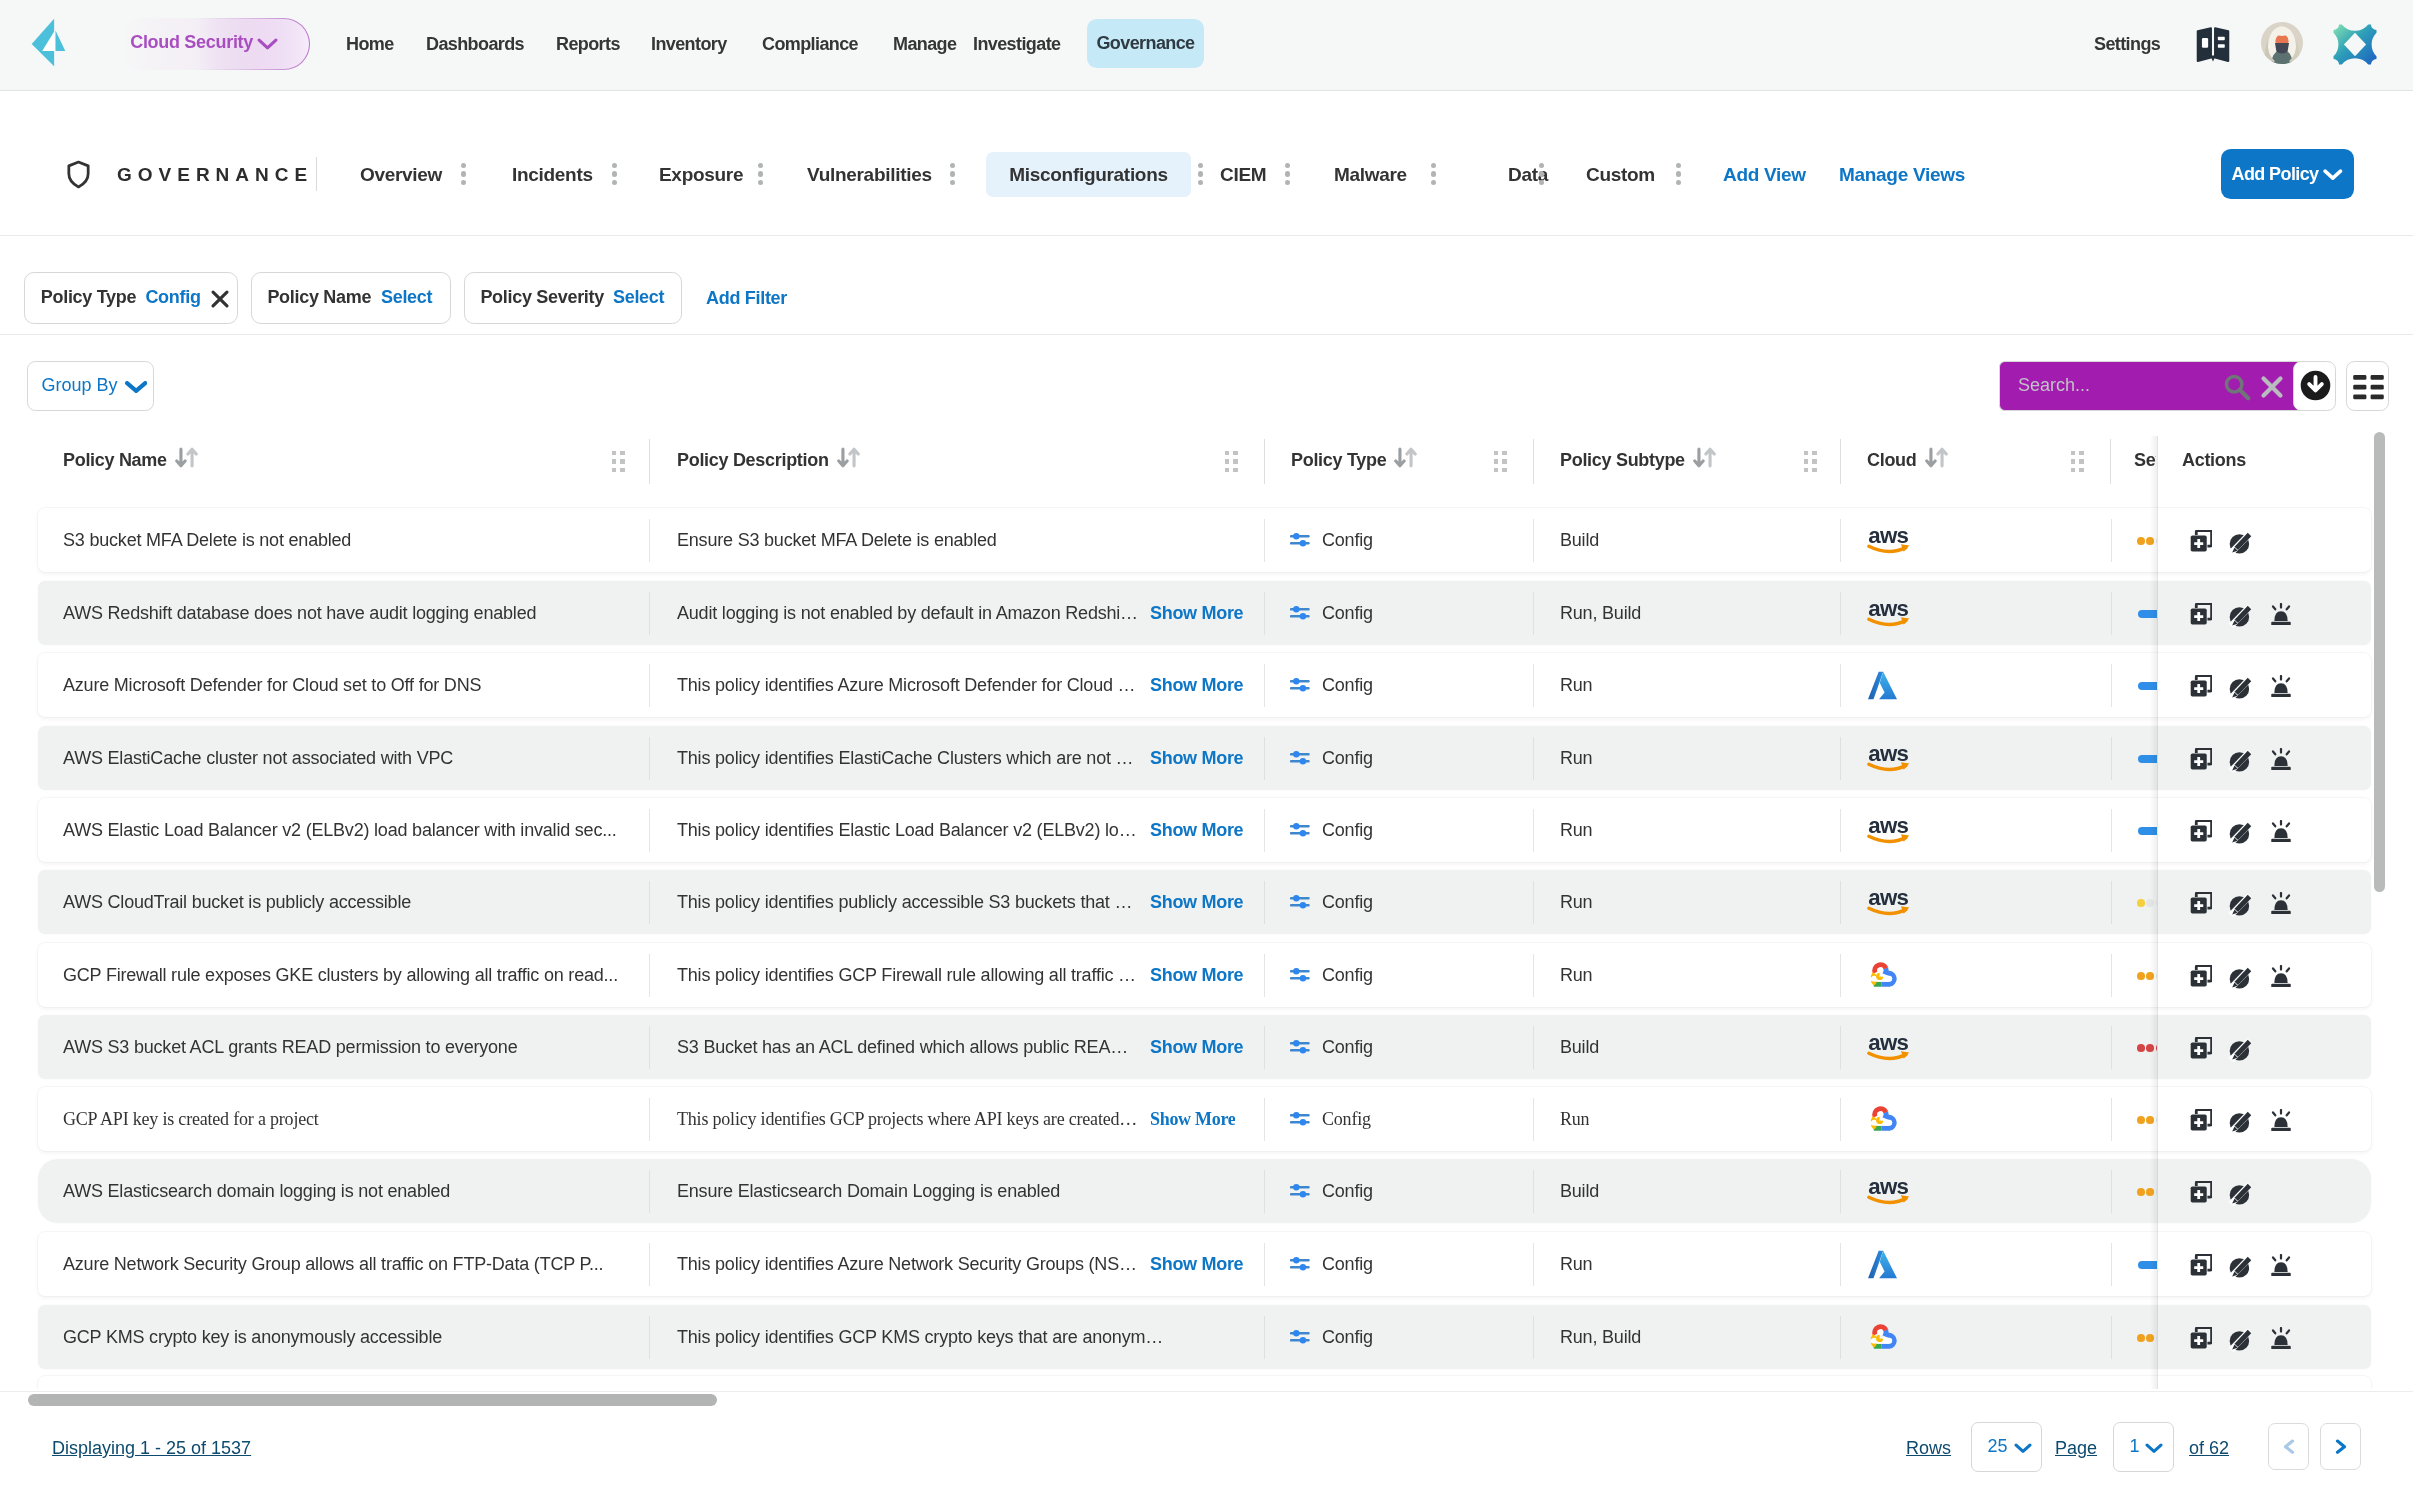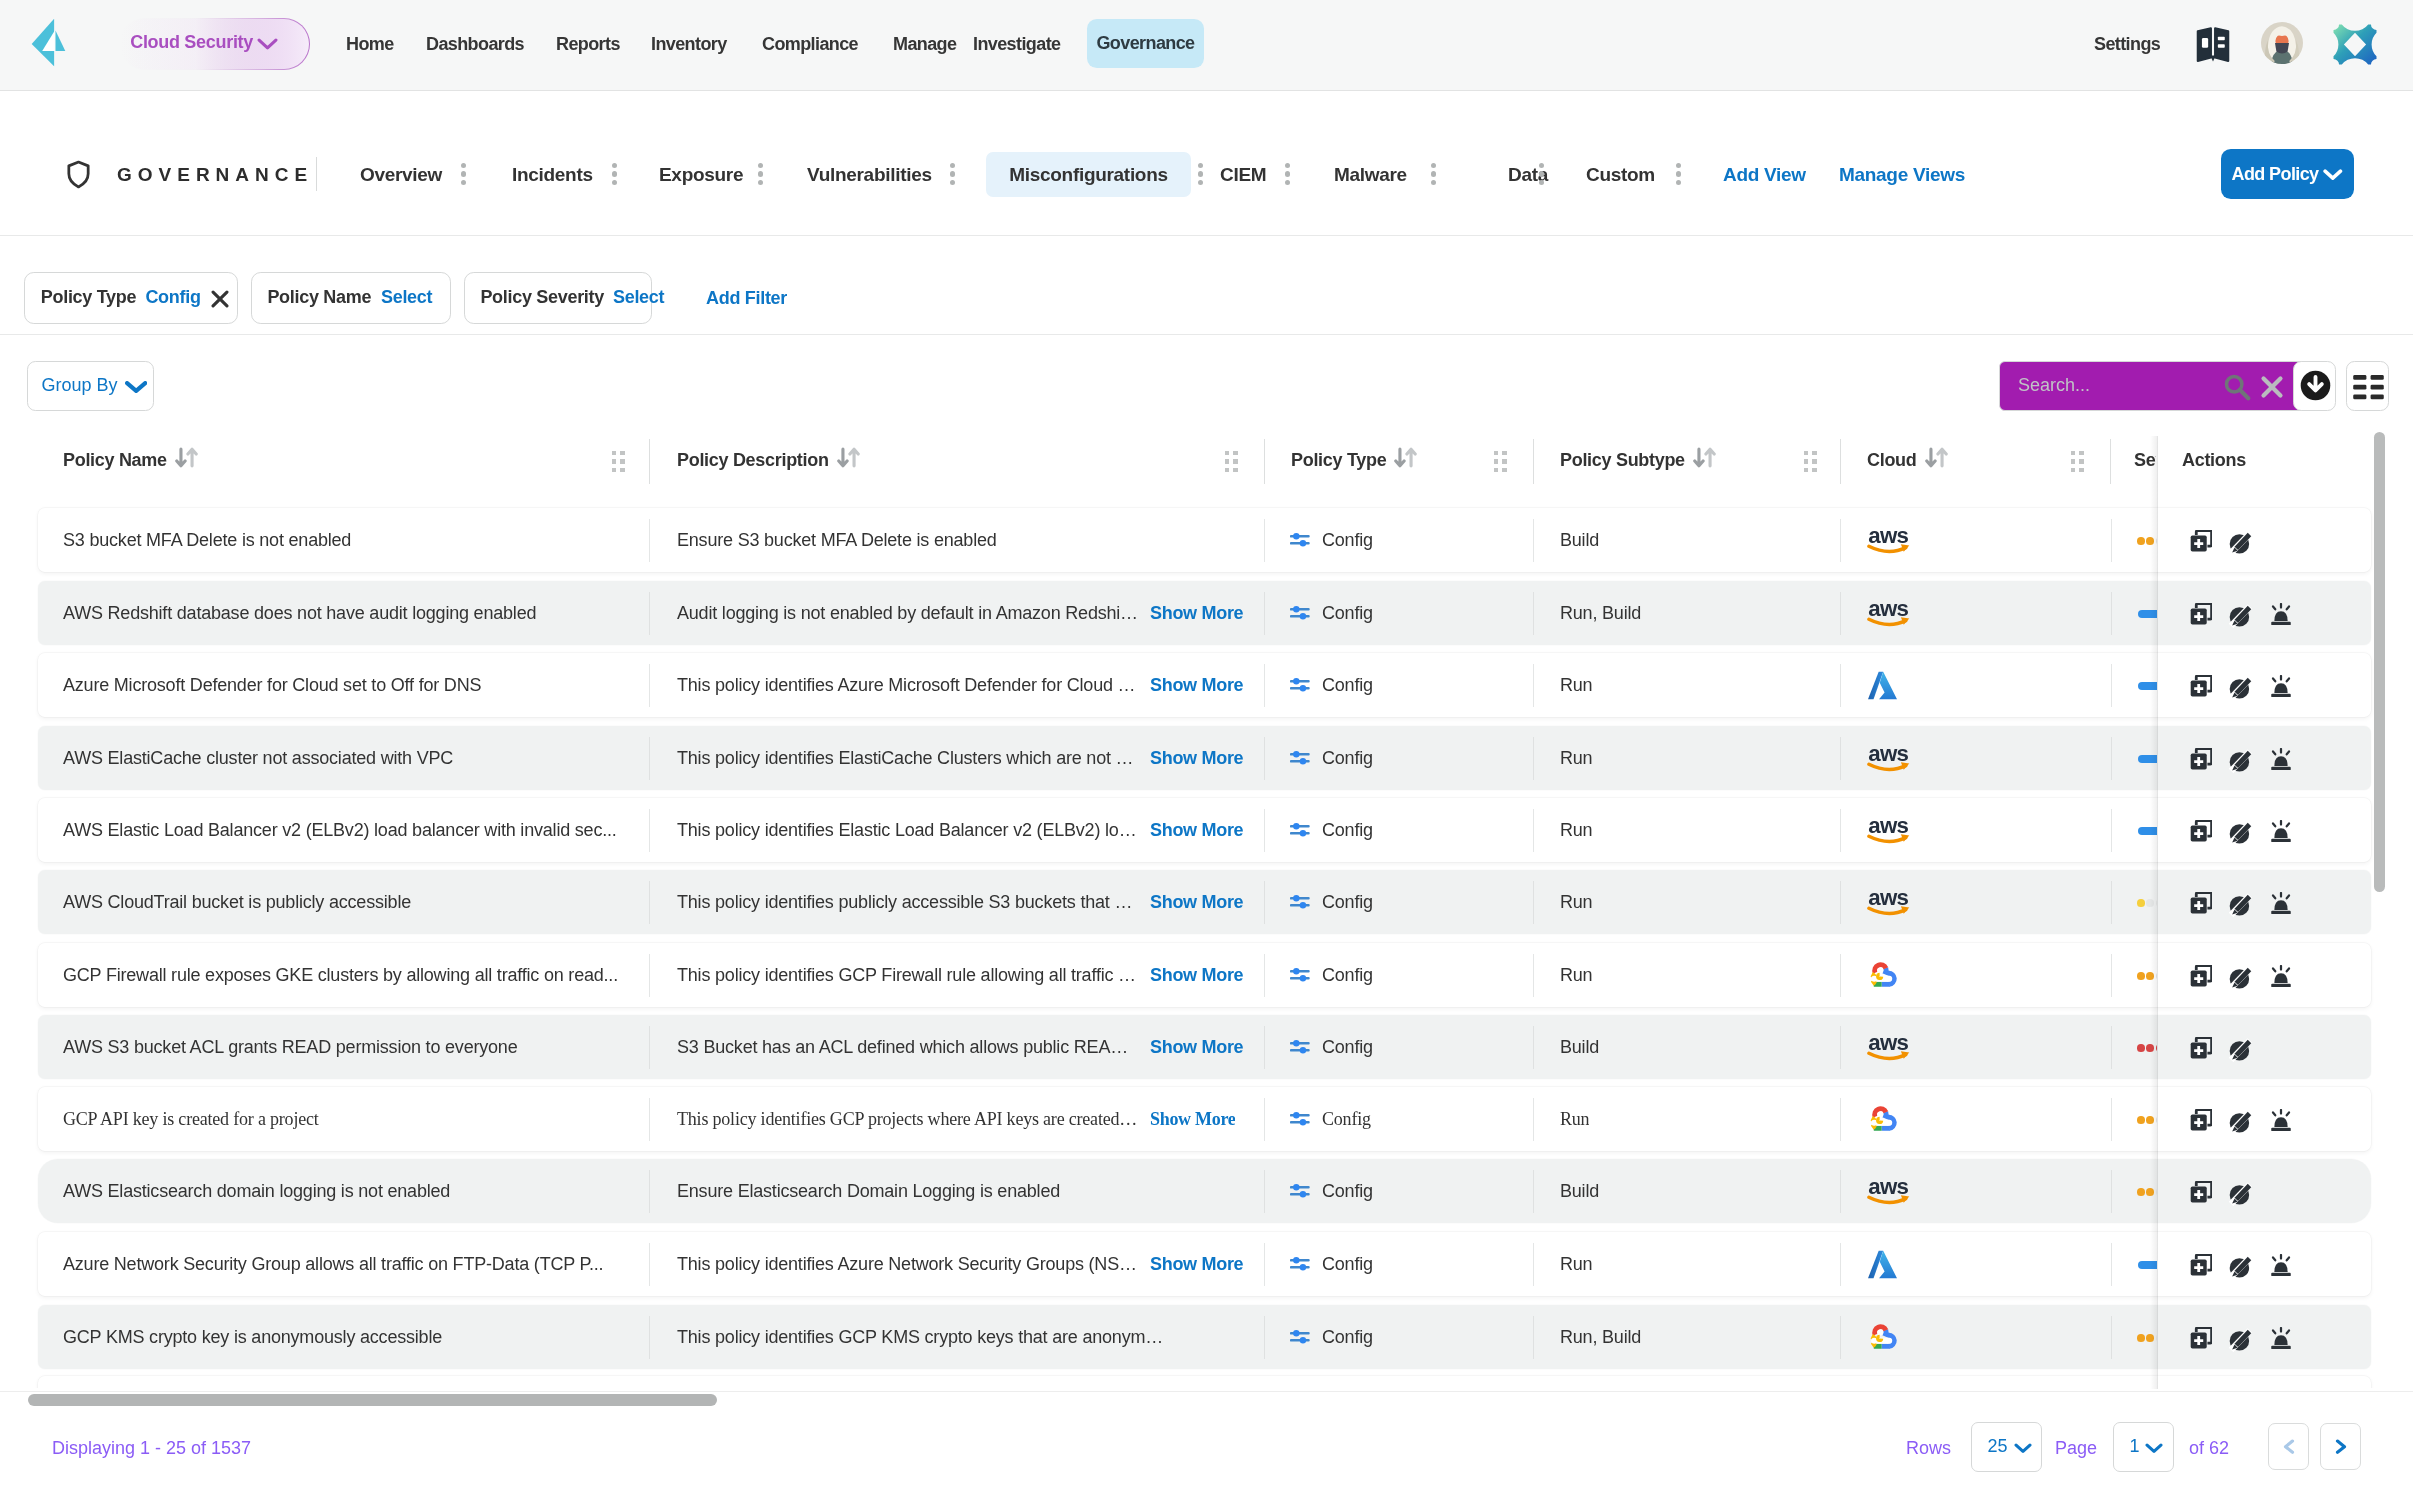--- a/index.html
+++ b/index.html
@@ -68,21 +68,21 @@
 .act { position:absolute; top:21.6px; width:21px; height:21px; }
 
 
 .paneledge { position:absolute; left:2150px; top:436px; width:7.7px; height:953px; background:linear-gradient(to right, rgba(0,0,0,0) 0%, rgba(0,0,0,0.07) 100%); }
 .paneledge2 { position:absolute; left:2157px; top:436px; width:0.7px; height:953px; background:rgba(0,0,0,0.04); }
 .vscroll { position:absolute; left:2374px; top:432px; width:10.5px; height:460px; border-radius:5.6px; background:#b9bbbb; }
 .hscroll { position:absolute; left:28px; top:1394px; width:689px; height:12px; border-radius:6.3px; background:#b3b5b5; }
 .htrack { position:absolute; left:0; top:1391px; width:2413px; height:0.7px; background:#ededed; }
 
 
-.pag { position:absolute; top:1422px; height:52px; line-height:52px; font-size:18px; color:#8b5cf6; white-space:nowrap; }
+.pag { position:absolute; top:1422px; height:52px; line-height:52px; font-size:18px; color:#0c4a6e; white-space:nowrap;text-decoration:underline; }
 .pbox { position:absolute; top:1422px; height:50px; border:1.4px solid #d6d8d8; border-radius:7px; background:#fff; }
 .pbox span { position:absolute; left:15.4px; line-height:47px; font-size:18px; color:#0d76c6; }
 .pbtn { position:absolute; top:1423px; width:41px; height:47px; border:1.4px solid #dadcdc; border-radius:7px; background:#fff; }
 
 </style></head><body>
 <div class="page">
 <div class="nav1">
 <svg class="abs" style="left:31px;top:18px;" width="35" height="49" viewBox="0 0 50 70">
         <polygon points="33,1 1,37 33,69" fill="#4cc0da"></polygon>
 <polygon points="34,18 34,47 16,47" fill="#fff"></polygon>
@@ -218,21 +218,21 @@
         <span class="lab">Policy Type</span>
         <span class="sel" style="left:120px;">Config</span>
         <svg class="abs" style="left:186px;top:17px;" width="18" height="18" viewBox="0 0 26 26">
           <path d="M3,3 L23,23 M23,3 L3,23" stroke="#333" stroke-width="4.5" stroke-linecap="round"></path>
         </svg>
       </div>
 <div class="fpill" style="left:251px;width:200px;">
         <span class="lab">Policy Name</span>
         <span class="sel" style="left:129px;">Select</span>
       </div>
-<div class="fpill" style="left:464px;width:188px;">
+<div class="fpill" style="left:464px;width:218px;">
         <span class="lab">Policy Severity</span>
         <span class="sel" style="left:148px;">Select</span>
       </div>
 <div class="addfilter">Add Filter</div>
 </div>
 <div class="groupby">
       <span>Group By</span>
       <svg class="abs" style="left:97px;top:19px;" width="22.3" height="14" viewBox="0 0 32 20">
         <path d="M3,3 L16,14 L29,3" fill="none" stroke="#0d76c6" stroke-width="6" stroke-linecap="round" stroke-linejoin="round"></path>
       </svg>

